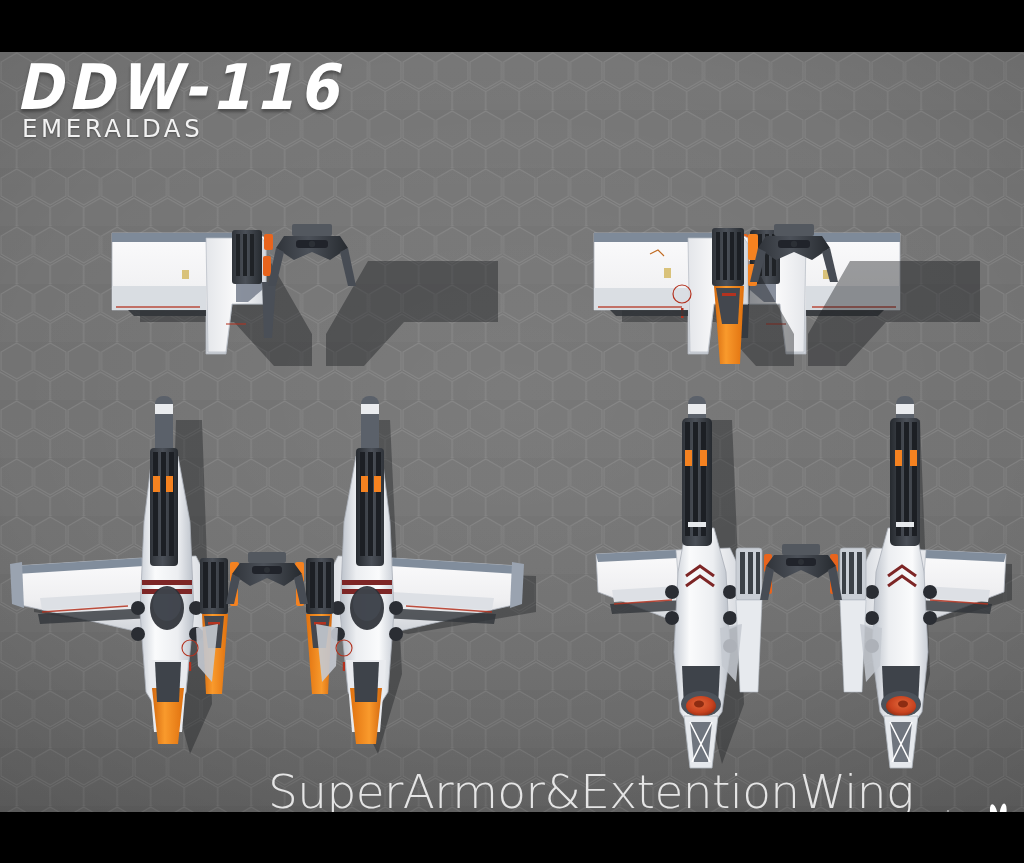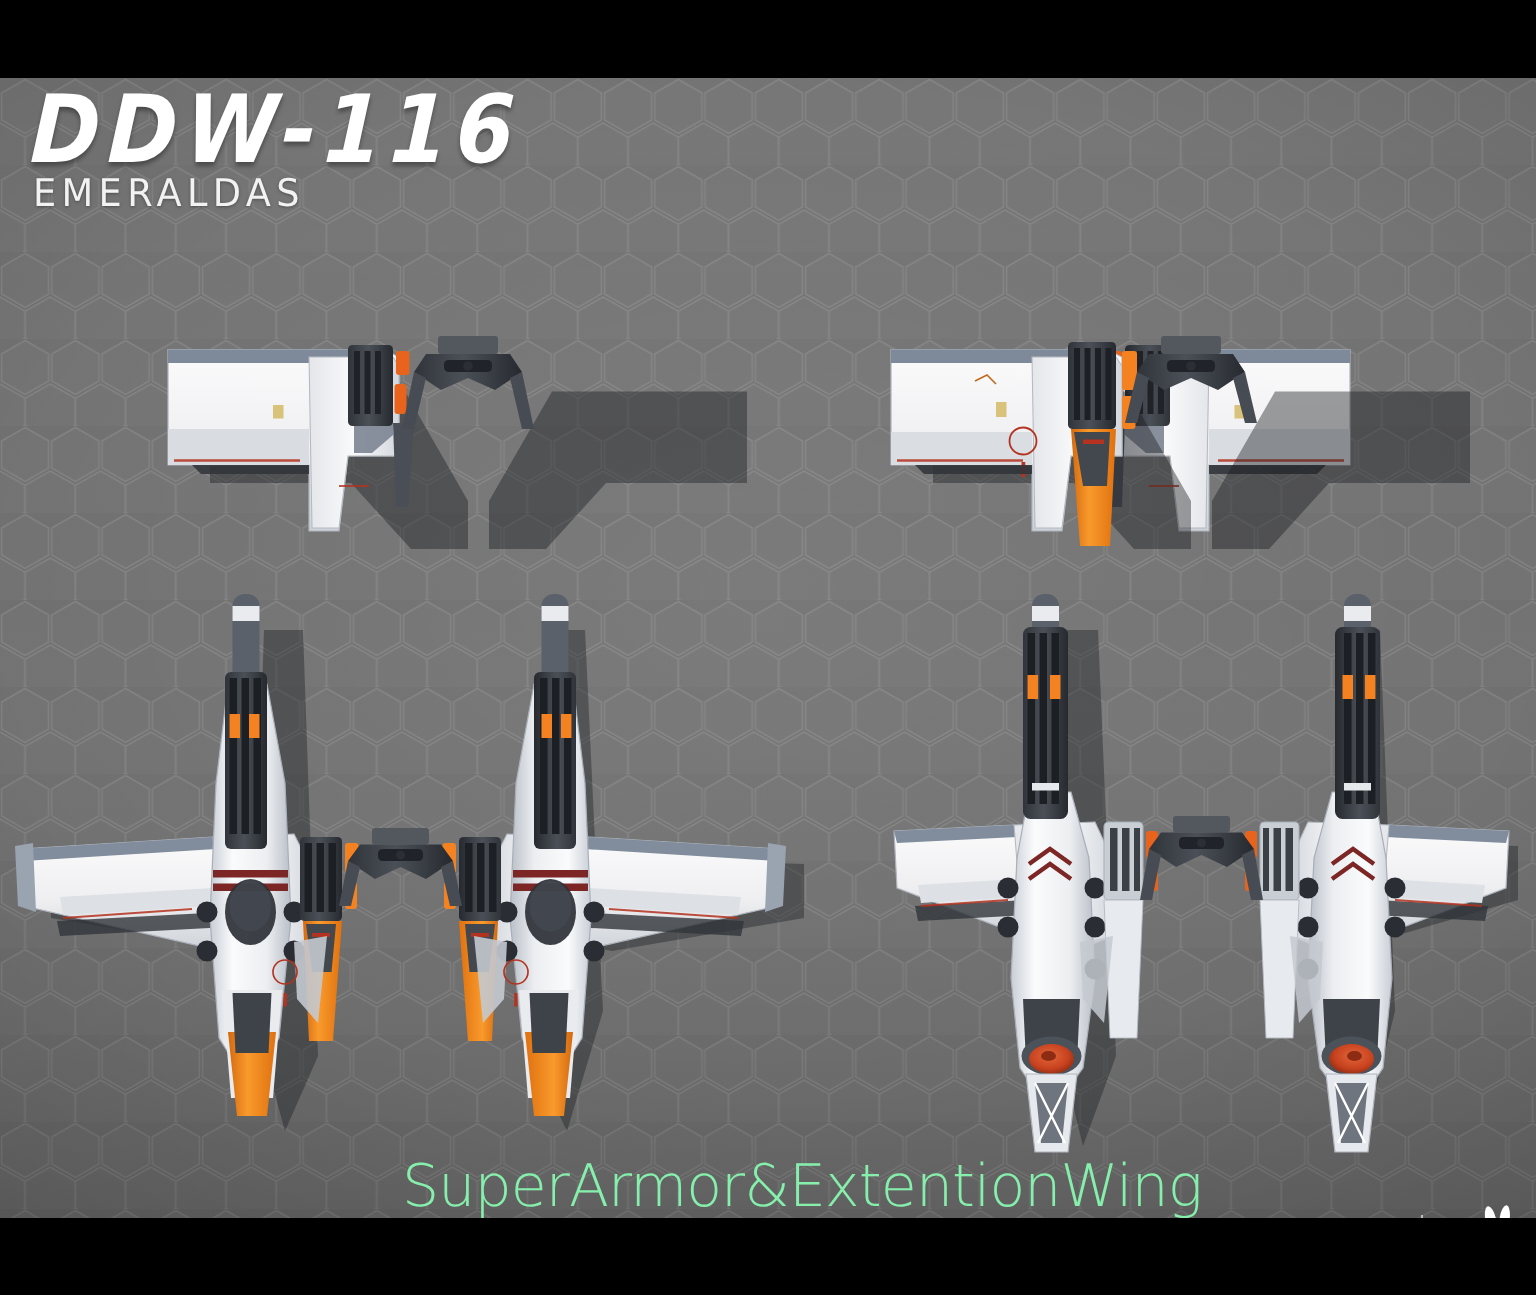--- a/index.html
+++ b/index.html
@@ -61,23 +61,23 @@
     margin-top: 5px;
     text-shadow: 0 1px 2px rgba(0,0,0,.35);
   }
 
   #caption-block {
     position: absolute; left: 268px; top: 718px; z-index: 20;
   }
   #caption-main {
     font-family: "DejaVu Sans", sans-serif;
     font-weight: 300;
-    font-size: 39px; line-height: 44px;
+    font-size: 47px; line-height: 44px;
     letter-spacing: -.6px;
-    color: #86efac;
+    color: #e5e5e5;
   }
   #caption-sub {
     font-family: "DejaVu Sans", sans-serif;
     font-weight: 300;
     font-size: 19px; line-height: 20px;
     color: #f4f4f4;
     margin-top: -3px;
     letter-spacing: .2px;
   }
 

